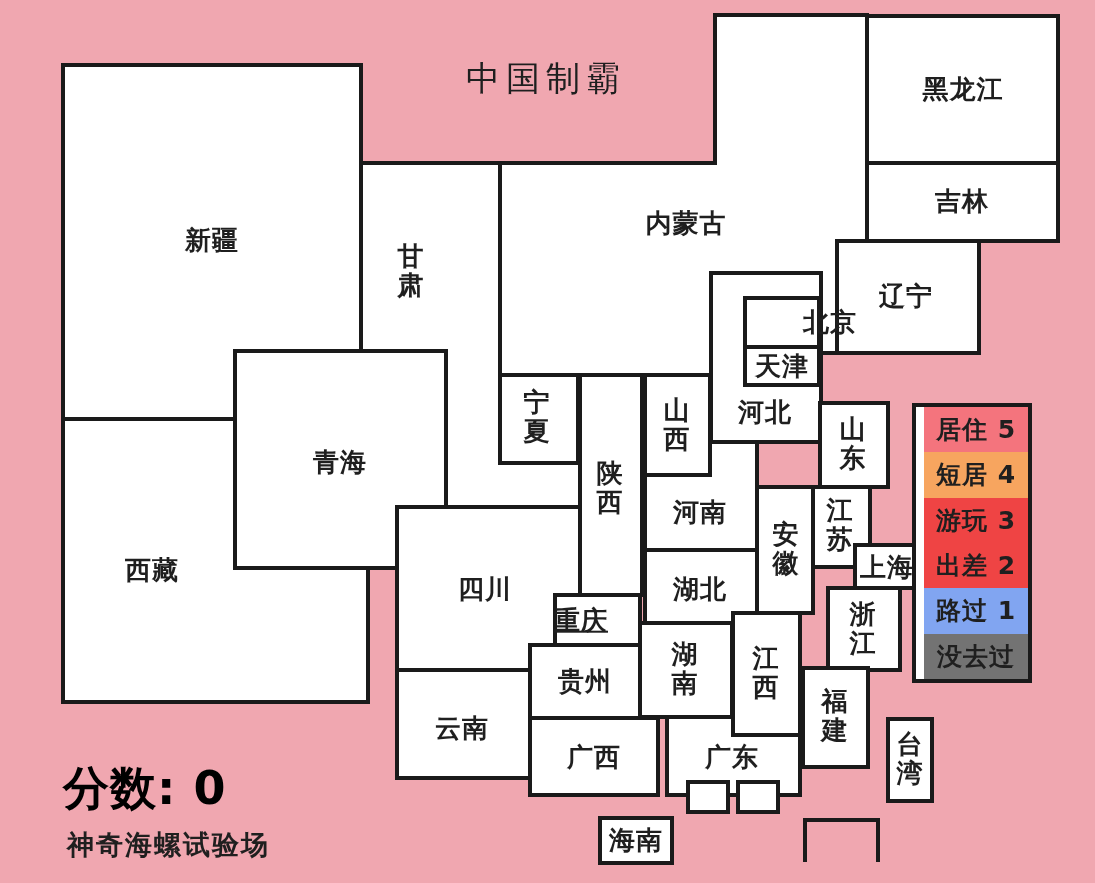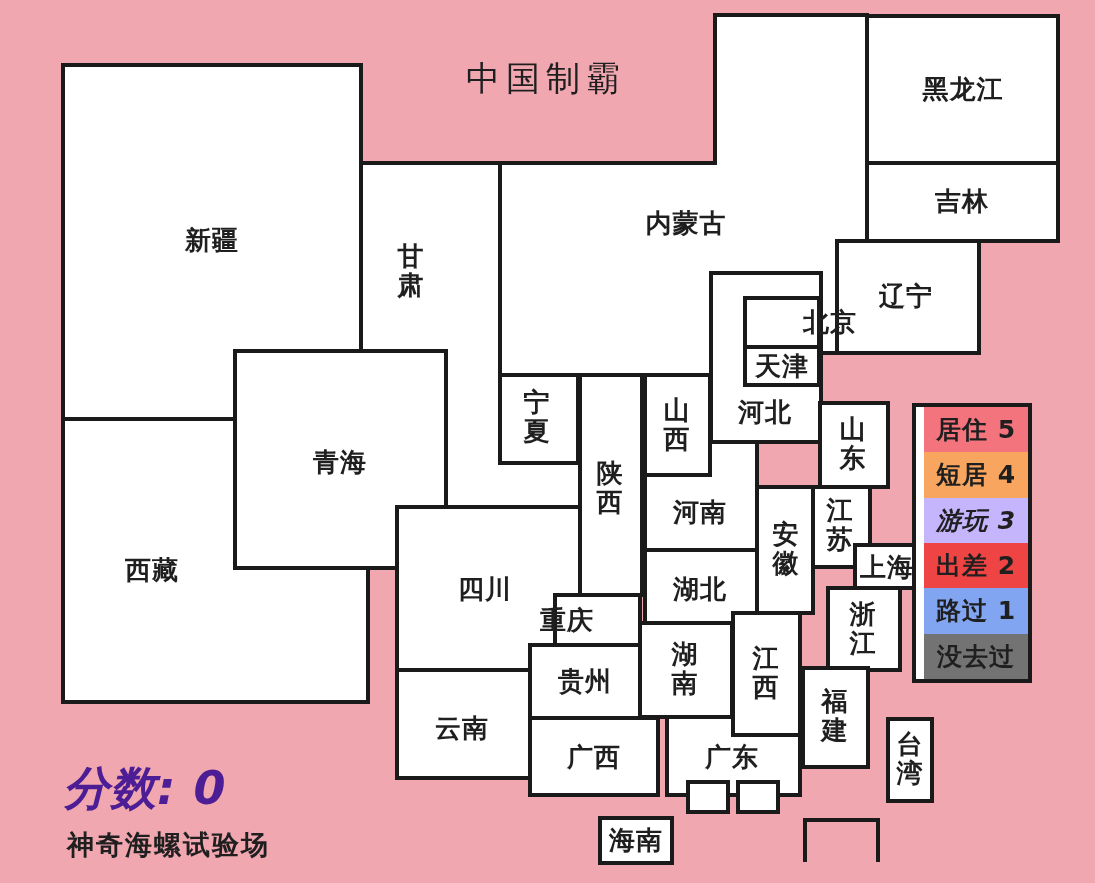--- a/index.html
+++ b/index.html
@@ -100,21 +100,21 @@
       <rect x="888" y="719" width="44" height="82" fill="#FFFFFF" stroke="#1A1A1A" stroke-width="4" class="prov"></rect>
       <rect x="600" y="818" width="72" height="45" fill="#FFFFFF" stroke="#1A1A1A" stroke-width="4" class="prov"></rect>
       <rect x="688" y="782" width="40" height="30" fill="#FFFFFF" stroke="#1A1A1A" stroke-width="4" class="prov"></rect>
       <rect x="738" y="782" width="40" height="30" fill="#FFFFFF" stroke="#1A1A1A" stroke-width="4" class="prov"></rect>
       <polyline points="805,862 805,820 878,820 878,862" fill="none" stroke="#1A1A1A" stroke-width="4"></polyline>
     </svg>
 
   <div class="labels">
     <div class="page-title" style="left: 546px; top: 56px; color: rgb(31, 31, 31);">中国制霸</div>
 
-    <div class="score" style="color: #4c1d95; left: 63px; top: 758px; font-style: italic;">分数: 0</div>
+    <div class="score" style="color: #000000; left: 63px; top: 758px;">分数: 0</div>
 
     <div class="footer-brand" style="color: rgb(31, 31, 31); left: 67px; top: 827px; text-align: right;">神奇海螺试验场</div>
   <div class="prov-label" style="left: 212px; top: 240px; color: rgb(31, 31, 31);">新疆</div>
       <div class="prov-label" style="left: 152px; top: 570px; color: rgb(31, 31, 31);">西藏</div>
       <div class="prov-label" style="left: 411px; top: 271px; color: rgb(31, 31, 31);">甘
 肃</div>
       <div class="prov-label" style="left: 340px; top: 462px; color: rgb(31, 31, 31);">青海</div>
       <div class="prov-label" style="left: 686px; top: 223px; color: rgb(31, 31, 31);">内蒙古</div>
       <div class="prov-label" style="left: 963px; top: 89px; color: rgb(31, 31, 31);">黑龙江</div>
       <div class="prov-label" style="left: 962px; top: 201px; color: rgb(31, 31, 31);">吉林</div>
@@ -132,39 +132,39 @@
       <div class="prov-label" style="left: 840px; top: 525px; color: rgb(31, 31, 31);">江
 苏</div>
       <div class="prov-label" style="left: 786px; top: 549px; color: rgb(31, 31, 31);">安
 徽</div>
       <div class="prov-label" style="left: 887px; top: 567px; color: rgb(31, 31, 31);">上海</div>
       <div class="prov-label" style="left: 863px; top: 629px; color: rgb(31, 31, 31);">浙
 江</div>
       <div class="prov-label" style="left: 485px; top: 589px; color: rgb(31, 31, 31);">四川</div>
       <div class="prov-label" style="left: 610px; top: 488px; color: rgb(31, 31, 31);">陕
 西</div>
-      <div class="prov-label" style="left: 567px; top: 620px; color: rgb(31, 31, 31);">重庆</div>
+      <div class="prov-label" style="left: 581px; top: 620px; color: rgb(31, 31, 31); text-decoration: underline;">重庆</div>
       <div class="prov-label" style="left: 700px; top: 589px; color: rgb(31, 31, 31);">湖北</div>
       <div class="prov-label" style="left: 585px; top: 681px; color: rgb(31, 31, 31);">贵州</div>
       <div class="prov-label" style="left: 462px; top: 728px; color: rgb(31, 31, 31);">云南</div>
       <div class="prov-label" style="left: 594px; top: 757px; color: rgb(31, 31, 31);">广西</div>
       <div class="prov-label" style="left: 685px; top: 669px; color: rgb(31, 31, 31);">湖
 南</div>
       <div class="prov-label" style="left: 732px; top: 757px; color: rgb(31, 31, 31);">广东</div>
       <div class="prov-label" style="left: 766px; top: 673px; color: rgb(31, 31, 31);">江
 西</div>
       <div class="prov-label" style="left: 835px; top: 716px; color: rgb(31, 31, 31);">福
 建</div>
       <div class="prov-label" style="left: 910px; top: 759px; color: rgb(31, 31, 31);">台
 湾</div>
       <div class="prov-label" style="left: 636px; top: 840px; color: rgb(31, 31, 31);">海南</div>
     </div>
 
   <div class="legend" style="left: 912px; top: 403px; width: 120px; height: 280px; border-color: rgb(26, 26, 26); background: rgb(255, 255, 255); padding-left: 8px;">
       <div class="legend-row" style="background: rgb(244, 116, 125); color: rgb(31, 31, 31);">居住 5</div>
       <div class="legend-row" style="background: rgb(247, 165, 95); color: rgb(31, 31, 31);">短居 4</div>
-      <div class="legend-row" style="background: #c4b5fd; color: rgb(31, 31, 31); font-style: italic;">游玩 3</div>
+      <div class="legend-row" style="background: #ef4444; color: rgb(31, 31, 31);">游玩 3</div>
       <div class="legend-row" style="background: #ef4444; color: rgb(31, 31, 31);">出差 2</div>
       <div class="legend-row" style="background: rgb(129, 165, 241); color: rgb(31, 31, 31);">路过 1</div>
       <div class="legend-row" style="background: #737373; color: rgb(31, 31, 31);">没去过</div>
     </div>
 
 </div>
 
 </body></html>

